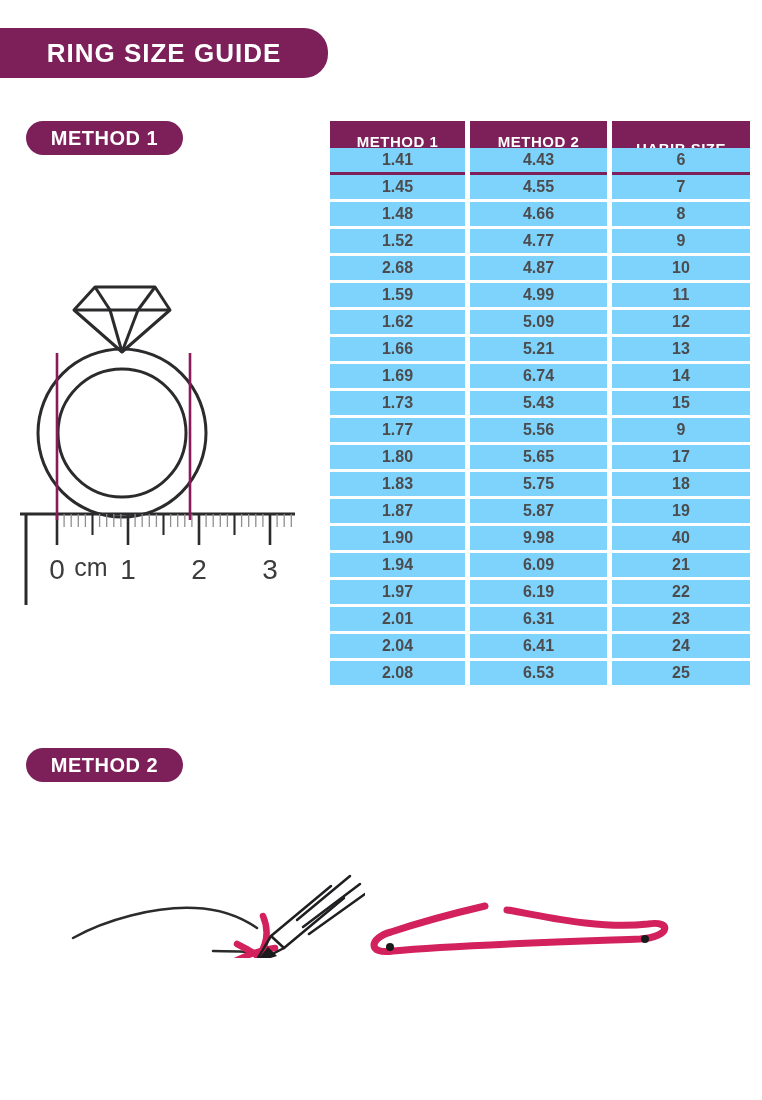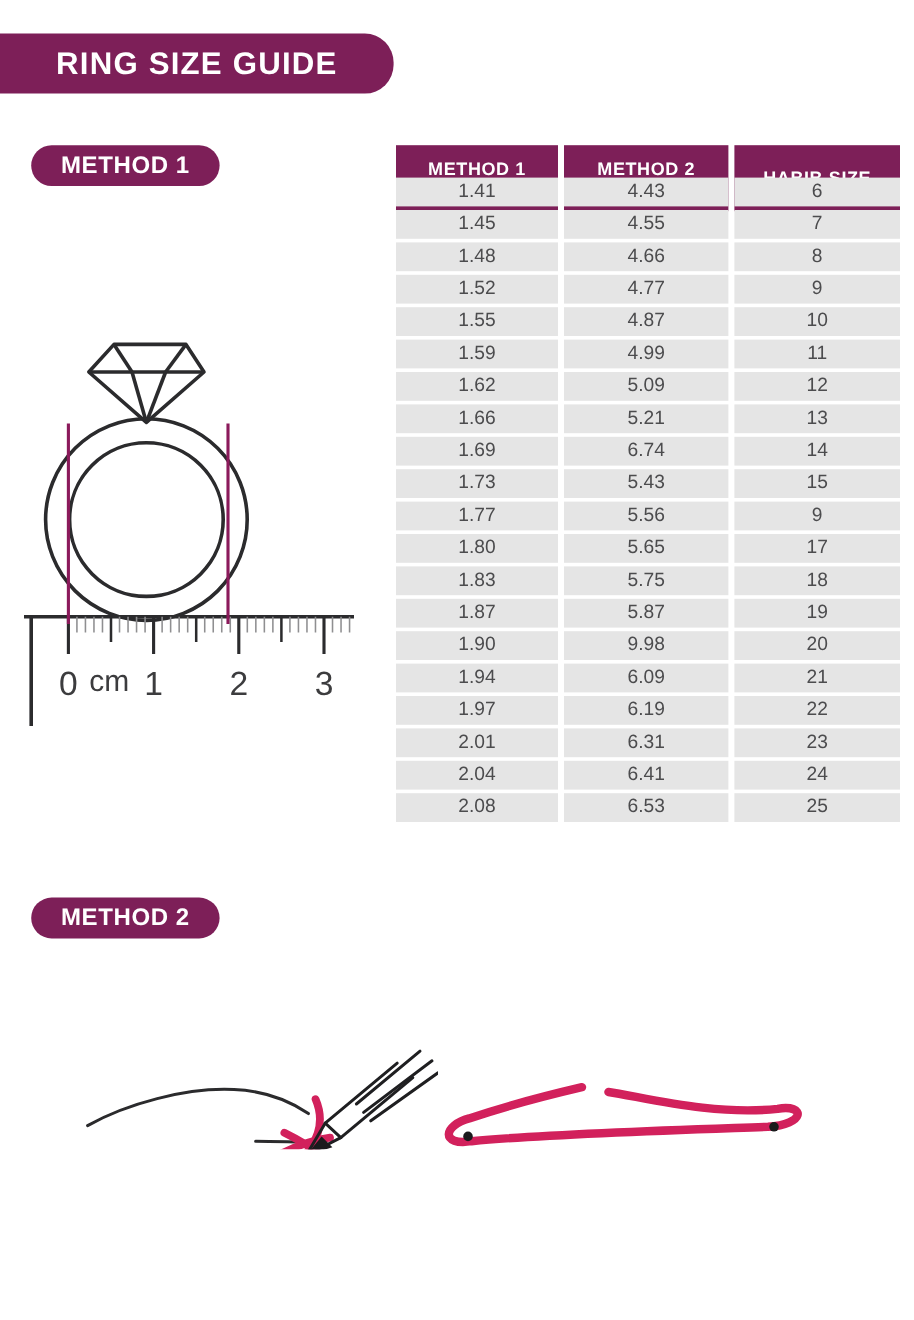--- a/index.html
+++ b/index.html
@@ -24,21 +24,21 @@
   #para-m2{left:25px;top:799px;width:722px;}
 
   
   .size-table{position:absolute;left:330px;top:121px;width:418px;
               display:grid;grid-template-columns:135px 137px 138px;gap:3px 5px;grid-auto-rows:24px;}
   .size-table .th{grid-row:1;height:55px;background:#7D1F58;color:#ffffff;display:flex;
                   flex-direction:column;align-items:center;justify-content:center;}
   .size-table .th .t{font-size:15px;font-weight:bold;letter-spacing:.5px;}
   .size-table .th .s{font-size:11px;margin-top:2px;}
   .size-table .th .s:empty{display:none;}
-  .size-table .cell{background:#e5e5e5;color:#4C4C4E;font-size:16px;font-weight:normal;
+  .size-table .cell{background:#7dd3fc;color:#4C4C4E;font-size:16px;font-weight:bold;
                     display:flex;align-items:center;justify-content:center;}
 
   
   .illus{position:absolute;}
   #ring-illus{left:18px;top:276px;}
   #hand-illus{left:35px;top:872px;}
   #thread-illus{left:357px;top:882px;}
   svg{display:block;}
 </style>
 </head>
@@ -141,21 +141,21 @@
       <div class="cell">6</div>
       <div class="cell">1.45</div>
       <div class="cell">4.55</div>
       <div class="cell">7</div>
       <div class="cell">1.48</div>
       <div class="cell">4.66</div>
       <div class="cell">8</div>
       <div class="cell">1.52</div>
       <div class="cell">4.77</div>
       <div class="cell">9</div>
-      <div class="cell">1.55</div>
+      <div class="cell">2.68</div>
       <div class="cell">4.87</div>
       <div class="cell">10</div>
       <div class="cell">1.59</div>
       <div class="cell">4.99</div>
       <div class="cell">11</div>
       <div class="cell">1.62</div>
       <div class="cell">5.09</div>
       <div class="cell">12</div>
       <div class="cell">1.66</div>
       <div class="cell">5.21</div>
@@ -173,21 +173,21 @@
       <div class="cell">5.65</div>
       <div class="cell">17</div>
       <div class="cell">1.83</div>
       <div class="cell">5.75</div>
       <div class="cell">18</div>
       <div class="cell">1.87</div>
       <div class="cell">5.87</div>
       <div class="cell">19</div>
       <div class="cell">1.90</div>
       <div class="cell">9.98</div>
-      <div class="cell">20</div>
+      <div class="cell">40</div>
       <div class="cell">1.94</div>
       <div class="cell">6.09</div>
       <div class="cell">21</div>
       <div class="cell">1.97</div>
       <div class="cell">6.19</div>
       <div class="cell">22</div>
       <div class="cell">2.01</div>
       <div class="cell">6.31</div>
       <div class="cell">23</div>
       <div class="cell">2.04</div>

